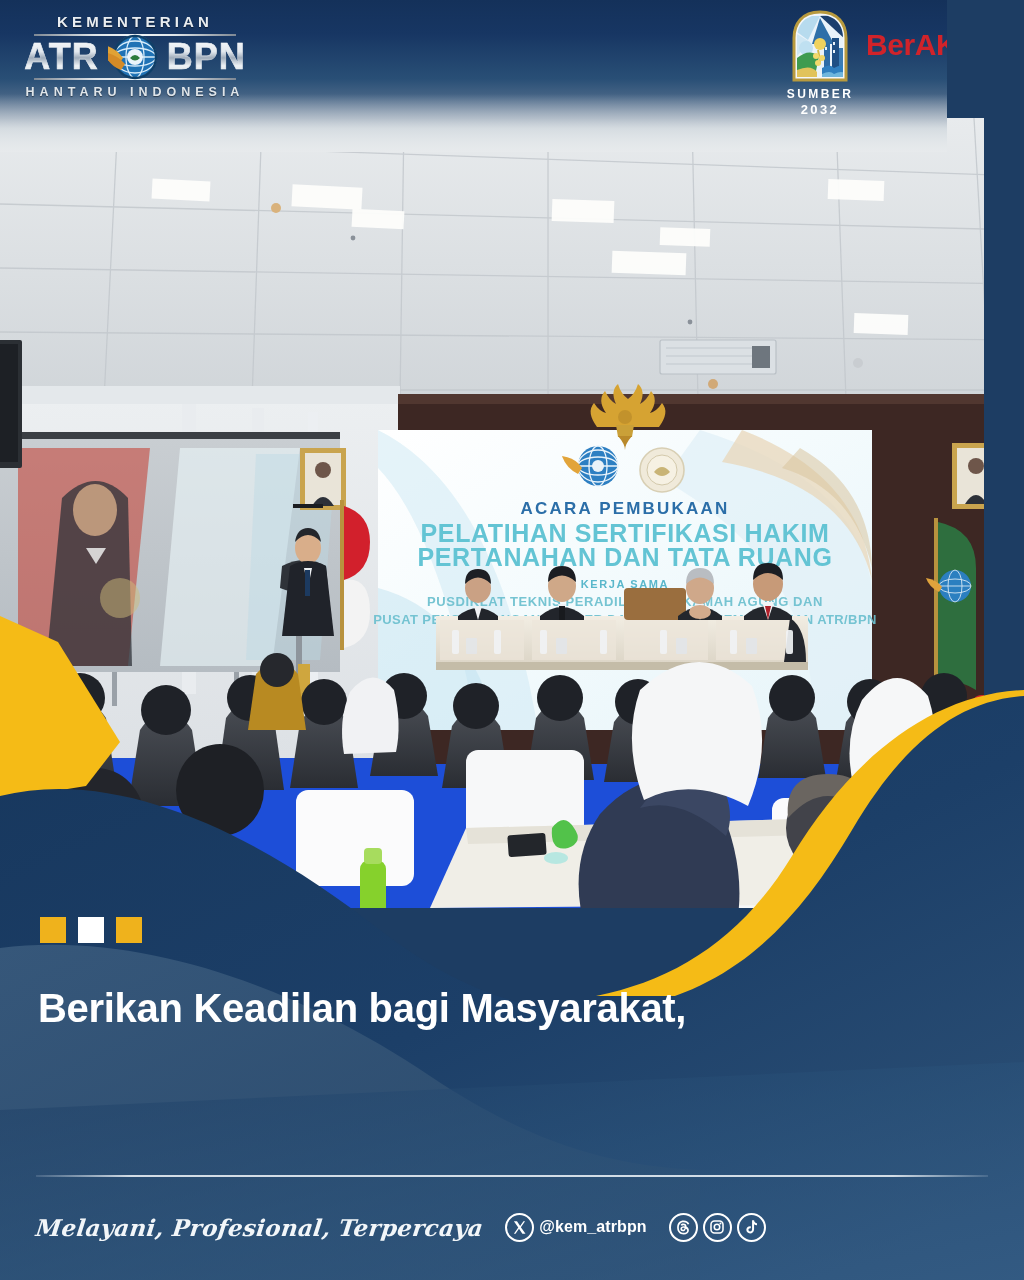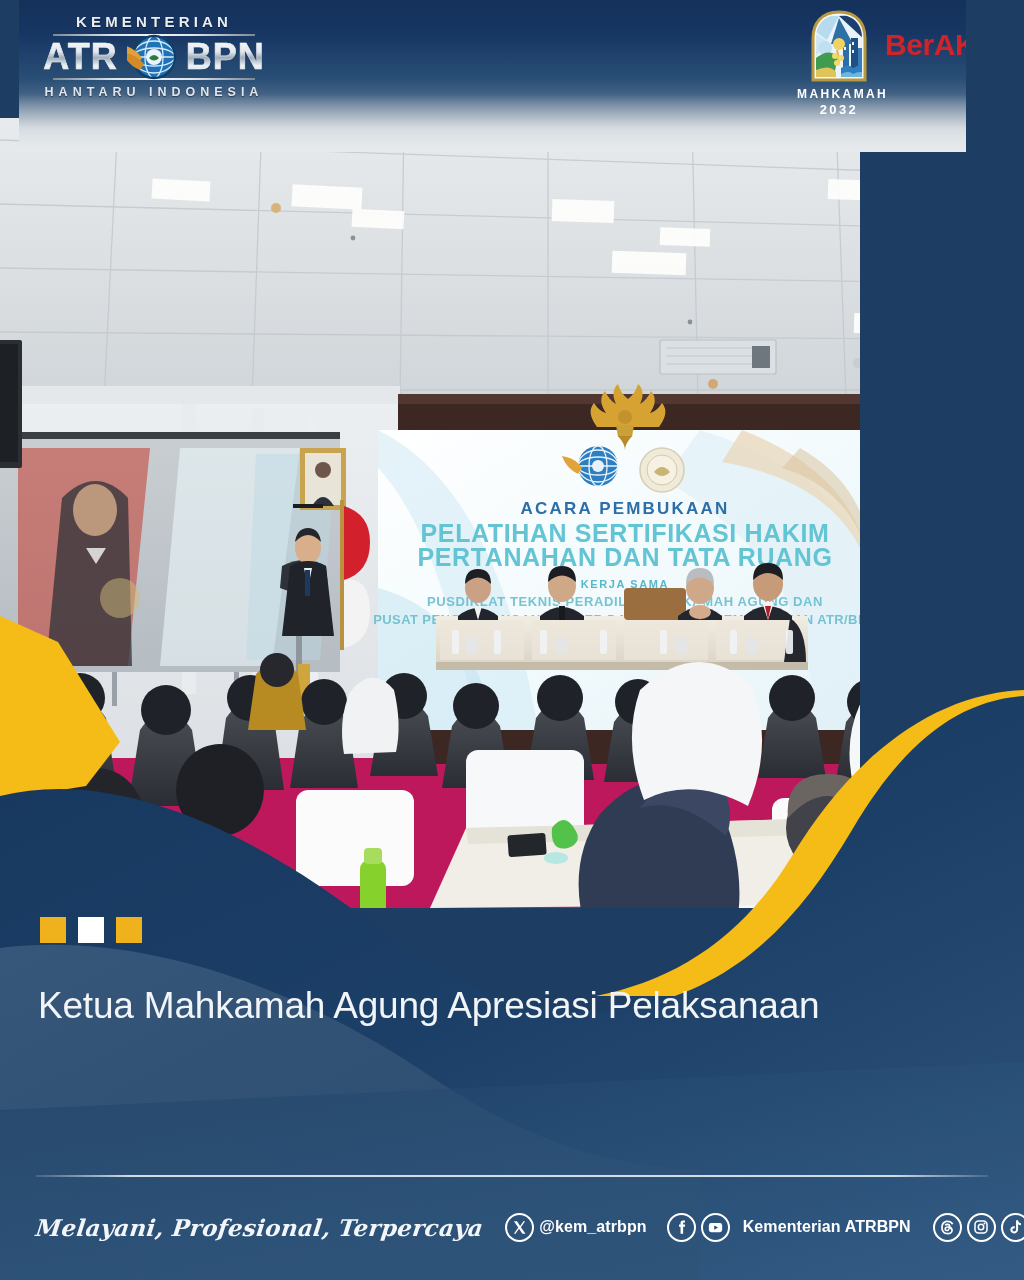--- a/index.html
+++ b/index.html
@@ -8,21 +8,21 @@
     font-family:"Liberation Sans", sans-serif;
     background:#1d3d63;
     position:relative;
   }
   #poster { position:relative; width:1024px; height:1280px; overflow:hidden; }
 
   
   .header {
     position:absolute; left:0; top:0; width:947px; height:152px;
     background:linear-gradient(180deg,#14315a 0%, #173663 22%, #294f76 52%, #6c8099 78%, #b9c3cb 94%, #d8dde1 100%);
-    z-index:6; overflow:hidden;margin-left:19px;
+    z-index:6; overflow:hidden;
   }
   .header::after{
     content:""; position:absolute; left:0; right:0; bottom:0; height:58px;
     background:linear-gradient(180deg,rgba(214,221,226,0) 0%,rgba(226,231,234,.85) 60%,#e7eaec 100%);
   }
 
   
   .atr-logo { position:absolute; left:20px; top:8px; width:230px; height:100px; z-index:3; }
   .atr-kementerian {
     font-size:15px; font-weight:bold; letter-spacing:4.2px; color:#e9edf1;
@@ -67,22 +67,22 @@
   
   .berakhlak { position:absolute; left:866px; top:28px; z-index:3; }
   .berakhlak-txt {
     font-size:30px; font-weight:bold; color:#d1232a; letter-spacing:-.4px;
     line-height:34px; white-space:nowrap;
   }
   .berakhlak-arrow { position:absolute; right:-5px; top:-13px; }
 
   
   .photo {
-    position:absolute; left:0; top:118px; width:860px; height:790px; z-index:2;
-    overflow:hidden; background:#be185d;
+    position:absolute; left:0; top:118px; width:984px; height:790px; z-index:2;
+    overflow:hidden; background:#1d4ed8;
   }
 
   
   .waves { position:absolute; left:0; top:0; width:1024px; height:1280px; z-index:4; pointer-events:none; }
 
   
   .content { position:absolute; left:0; bottom:0; width:1024px; height:420px; z-index:7; }
   .squares { position:absolute; left:40px; top:57px; display:flex; gap:12px; }
   .sq { width:26px; height:26px; }
   .headline { position:absolute; left:38px; top:123px; width:900px; }
@@ -502,21 +502,21 @@
             <path d="M34 58 q8 -5 12 0 q8 -5 12 0 l0 12 h-24 z" fill="#2f7fc0"></path>
             <path d="M34 64 q8 -4 12 0 q8 -4 12 0 l0 6 h-24 z" fill="#6fb6dd"></path>
             <circle cx="32" cy="34" r="6" fill="#f0d25e"></circle>
             <path d="M30 40 q2 8 2 14" stroke="#d8b845" stroke-width="2" fill="none"></path>
             <circle cx="28" cy="46" r="3" fill="#f2d96a"></circle>
             <circle cx="34" cy="48" r="3" fill="#f2d96a"></circle>
             <circle cx="30" cy="53" r="3" fill="#f2d96a"></circle>
           </g>
         </svg>
       </span>
-      <div class="hantaru-t1">MAHKAMAH</div>
+      <div class="hantaru-t1">SUMBER</div>
       <div class="hantaru-t2">2032</div>
     </div>
 
     <div class="berakhlak">
       <span class="berakhlak-arrow">
         <svg width="34" height="34" viewBox="0 0 34 34">
           <path d="M8 3 L26 15 L10 30" stroke="#d1232a" stroke-width="6" fill="none" stroke-linecap="round" stroke-linejoin="round"></path>
         </svg>
       </span>
       <div class="berakhlak-txt">BerAKHLAK</div>
@@ -560,56 +560,40 @@
 
   <div class="content">
 
     <div class="squares">
       <span class="sq" style="background:#efb21c"></span>
       <span class="sq" style="background:#ffffff"></span>
       <span class="sq" style="background:#efb21c"></span>
     </div>
 
     <div class="headline">
-      <div class="hl-2">Ketua Mahkamah Agung Apresiasi Pelaksanaan</div>
+      <div class="hl-1">Berikan Keadilan bagi Masyarakat,</div>
     </div>
   </div>
 
   <div class="footer">
     <div class="foot-rule"></div>
 
     <div class="foot-row">
 
       <div class="tagline">Melayani, Profesional, Terpercaya</div>
 
       <div class="sgrp" style="margin-left:22px;">
         <span class="sicon">
           <svg width="15" height="15" viewBox="0 0 24 24">
             <path d="M3 2 L10 12 L3 22 L5.6 22 L11.2 13.9 L16.6 22 L21.6 22 L14.2 11.4 L20.9 2 L18.3 2 L13 9.5 L8 2 Z" fill="#ffffff"></path>
           </svg>
         </span>
         <span class="shandle">@kem_atrbpn</span>
       </div>
 
-      <div class="sgrp" style="margin-left:20px;">
-        <span class="sicon">
-          <svg width="16" height="16" viewBox="0 0 24 24">
-            <path d="M15.2 8.4 L15.2 6.6 C15.2 5.8 15.5 5.4 16.5 5.4 L18 5.4 L18 2.2 L15.4 2.2
-                     C12.4 2.2 11.3 3.8 11.3 6.2 L11.3 8.4 L9 8.4 L9 11.7 L11.3 11.7 L11.3 22 L15.2 22
-                     L15.2 11.7 L17.8 11.7 L18.2 8.4 Z" fill="#ffffff"></path>
-          </svg>
-        </span>
-        <span class="sicon">
-          <svg width="17" height="17" viewBox="0 0 24 24">
-            <rect x="2.6" y="5.6" width="18.8" height="13" rx="3.4" fill="#ffffff"></rect>
-            <path d="M10.2 9.1 L15.6 12.1 L10.2 15.1 Z" fill="#21486f"></path>
-          </svg>
-        </span>
-        <span class="shandle" style="margin-left:8px;">Kementerian ATRBPN</span>
-      </div>
 
       <div class="sgrp" style="margin-left:22px;">
         <span class="sicon">
           <svg width="17" height="17" viewBox="0 0 24 24">
             <path d="M12.3 21.8 C6.8 21.8 3 18.1 3 12 C3 5.9 6.8 2.2 12.3 2.2
                      C16.2 2.2 19 4 20.3 7 L17.9 7.9 C16.9 5.7 15 4.5 12.3 4.5
                      C8.2 4.5 5.4 7.3 5.4 12 C5.4 16.7 8.2 19.5 12.3 19.5
                      C15.3 19.5 17.2 18.1 17.2 16.2 C17.2 15 16.4 14.1 15.1 13.6
                      C14.7 15.9 13.2 17.2 11.1 17.2 C9 17.2 7.6 15.9 7.6 14
                      C7.6 11.8 9.5 10.4 12.3 10.4 C12.9 10.4 13.5 10.5 14 10.6

